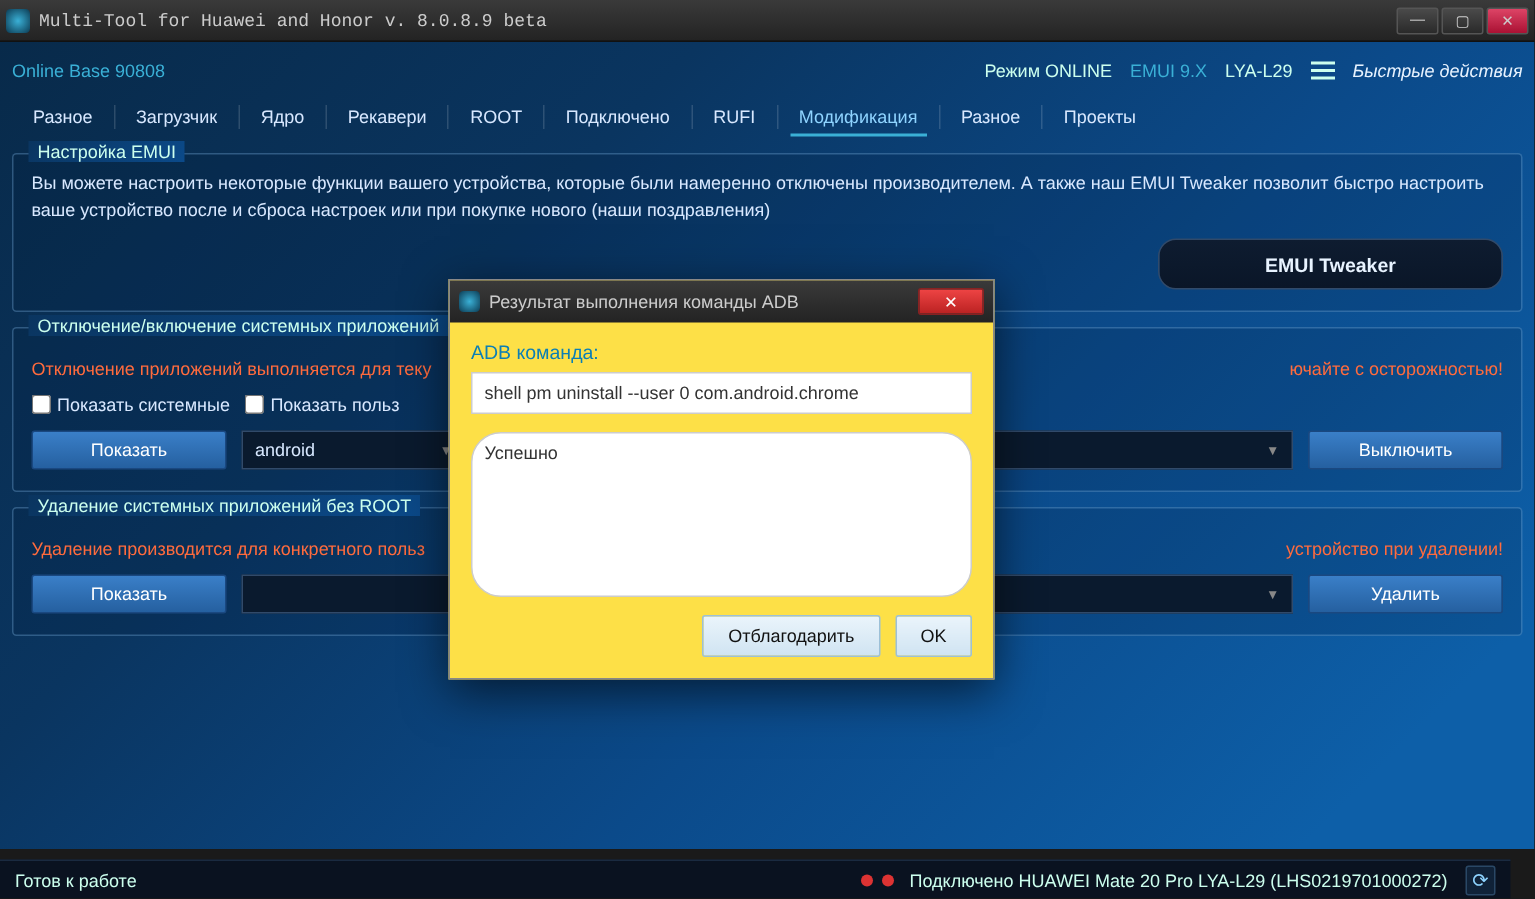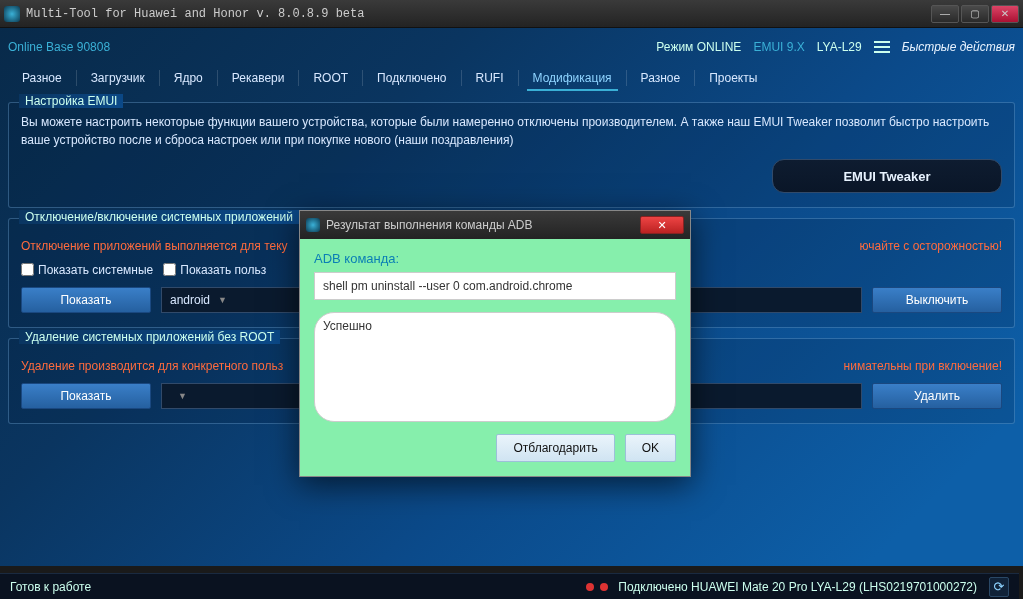--- a/index.html
+++ b/index.html
@@ -37,32 +37,32 @@
 
 .row { display: flex; align-items: center; gap: 10px; margin-top: 10px; }
 .warn-left { color: #ff6b3d; font-size: 12px; }
 .warn-right { color: #ff6b3d; font-size: 12px; margin-left: auto; }
 .chk { display: flex; align-items: flex-start; gap: 4px; color: #d8e8ff; font-size: 12px; }
 .chk input { width: 13px; height: 13px; }
 
 .btn-row { display: flex; gap: 10px; margin-top: 10px; align-items:center; }
 .btn { height: 26px; background: linear-gradient(to bottom,#3a7fc8,#2560a0); border: 1px solid #1a4880; color: #fff; font-size: 12px; border-radius: 2px; cursor:pointer; padding: 0 26px; }
 .btn.wide { width: 130px; }
-.combo { height: 26px; background:#0a1a2e; border:1px solid #314a6a; color:#d8e8ff; font-size:12px; padding:0 8px; display:flex; align-items:center; cursor:pointer; }
+.combo { height: 26px; background:#0a1a2e; border:1px solid #314a6a; color:#d8e8ff; font-size:12px; padding:0 8px; display:flex; align-items:center; justify-content:space-between; cursor:pointer; }
 .combo .arrow { font-size:9px; color:#888; margin-left:8px;}
 .combo-small { width: 150px; }
 .combo-flex { flex: 1; }
 
-.statusbar { height: 26px; background: #0a1220; border-top: 1px solid #1a2a40; display: flex; align-items: center; padding: 0 10px; font-size: 12px; color: #cfe; position:absolute; bottom:0; left:0; right:4px;}
+.statusbar { height: 26px; background: #0a1220; border-top: 1px solid #1a2a40; display: flex; align-items: center; padding: 0 10px; font-size: 12px; color: #cfe; position:absolute; bottom:0; left:0; right:16px;}
 .statusbar .dots { margin-left: auto; display:flex; gap:6px; margin-right:10px;}
 .dot { width:8px; height:8px; border-radius:50%; background:#d33; }
 .refresh-btn { width:20px; height:20px; border:1px solid #2a4866; background:#102238; color:#8fd4ff; border-radius:2px; display:flex; align-items:center; justify-content:center; cursor:pointer; font-size:13px;}
 
 
-.modal { position: absolute; left: 299px; top: 186px; width: 392px; background: #86efac; border: 1px solid #888; box-shadow: 0 8px 30px rgba(0,0,0,0.6); margin-top: 24px; }
+.modal { position: absolute; left: 299px; top: 186px; width: 364px; background: #fde047; border: 1px solid #888; box-shadow: 0 8px 30px rgba(0,0,0,0.6); }
 .modal-titlebar { height: 28px; background: linear-gradient(to bottom,#3a3a3a,#232323); display:flex; align-items:center; padding:0 6px; }
 .modal-titlebar .app-icon { width:14px; height:14px; margin-right:6px; background: radial-gradient(circle,#3ab0d6,#0b3a52); border-radius:3px;}
 .modal-titlebar .title { color:#ccc; font-size:12px; flex:1; }
 .modal-close { width:44px; height:18px; background: linear-gradient(to bottom,#e44,#b22); border:1px solid #822; border-radius:2px; color:#fff; font-size:11px; display:flex; align-items:center; justify-content:center; cursor:pointer;}
 .modal-body { padding: 12px 14px 14px 14px; }
 .modal-label { color:#0b7fb5; font-size:13px; margin-bottom:6px; }
 .modal-box { border:1px solid #ccc; background:#fff; padding:6px 8px; font-size:12px; color:#333; margin-bottom:12px; }
 .modal-box.tall { height: 110px; border-radius: 20px; }
 .modal-btns { display:flex; justify-content:flex-end; gap:10px; }
 .mbtn { height:28px; padding:0 16px; border:1px solid #9cc0d8; background: linear-gradient(to bottom,#eaf4fb,#d0e4f2); color:#111; font-size:12px; border-radius:2px; cursor:pointer;}
@@ -154,21 +154,21 @@
         <span class="arrow">▼</span>
       </div>
       <button class="btn wide">Выключить</button>
     </div>
   </div>
 
   <div class="panel">
     <div class="panel-title">Удаление системных приложений без ROOT</div>
     <div class="row">
       <span class="warn-left">Удаление производится для конкретного польз</span>
-      <span class="warn-right">нимательны при включение!</span>
+      <span class="warn-right">устройство при удалении!</span>
     </div>
     <div class="btn-row">
       <button class="btn wide">Показать</button>
       <div class="combo combo-flex">
         <span></span>
         <span class="arrow">▼</span>
       </div>
       <button class="btn wide">Удалить</button>
     </div>
   </div>

